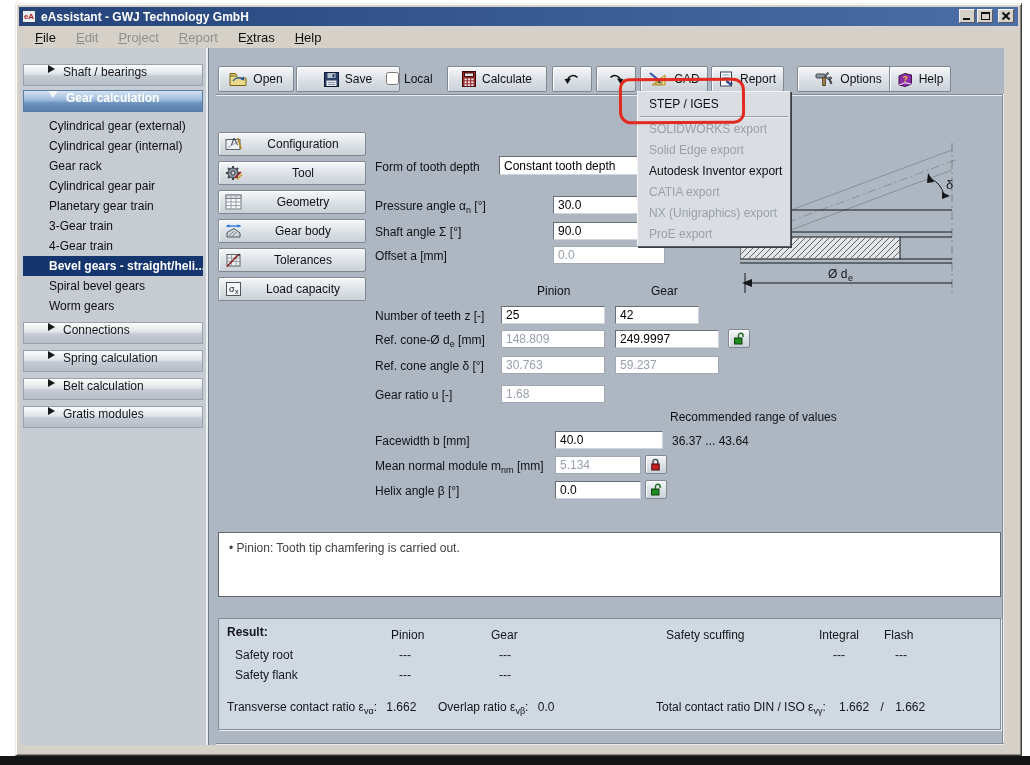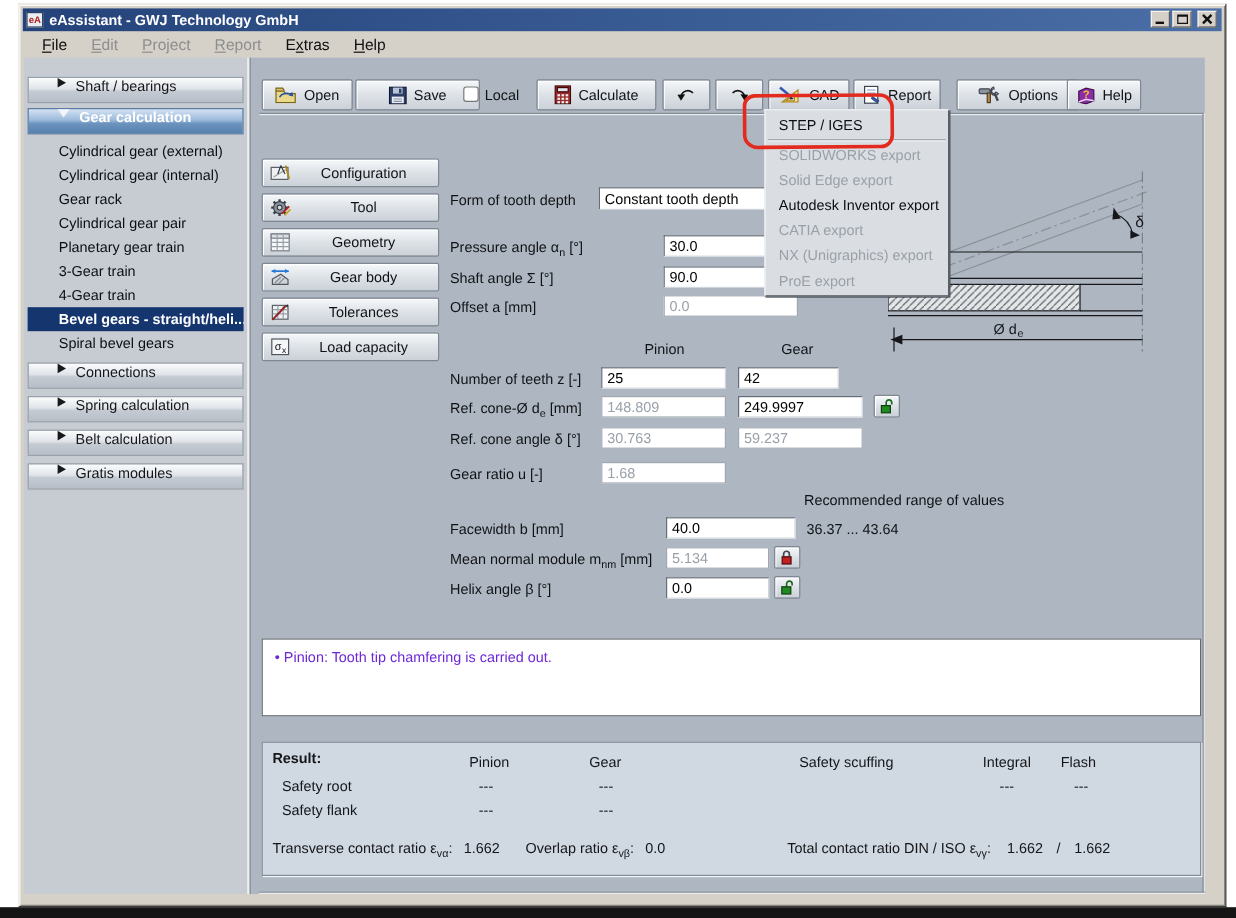--- a/index.html
+++ b/index.html
@@ -67,21 +67,21 @@
   .field { position:absolute; height:18px; background:#ffffff; border:1px solid; border-color:#666e78 #cfd5da #cfd5da #666e78;
            font-size:12px; color:#000; padding:0 3px 0 4px; font-family:"Liberation Sans",sans-serif; }
   .field.dis { border:1px solid #a0a8b1; color:#98a0a9; }
   .combo { position:absolute; height:19px; background:#ffffff; border:1px solid; border-color:#666e78 #cfd5da #cfd5da #666e78;
            font-size:12px; color:#000; padding:2px 0 0 4px; }
 
   .check { position:absolute; width:13px; height:13px; }
 
   
   .msgbox { position:absolute; left:218px; top:532px; width:783px; height:65px; background:#ffffff; border:1px solid #60676f; }
-  .msg-line { position:absolute; left:10px; top:8px; font-size:12px; color:#6d28d9; }
+  .msg-line { position:absolute; left:10px; top:8px; font-size:12px; color:#404040; }
   .result { position:absolute; left:218px; top:618px; width:783px; height:112px; background:#d0d8e1;
             border:1px solid #848c98; box-shadow:1px 1px 0 #eef2f6; }
   .rtxt { position:absolute; font-size:12px; color:#14161a; white-space:nowrap; }
   .rb { font-weight:bold; }
 
   
   .dropdown { position:absolute; left:637px; top:91px; width:154px; background:#dadee3; z-index:8;
               border:1px solid; border-color:#f2f4f6 #585f67 #585f67 #f2f4f6; box-shadow:1px 1px 0 #3a3f45; padding:1px; }
   .dd-item { height:22px; line-height:22px; padding-left:10px; font-size:12px; color:#0c0e12; white-space:nowrap; }
   .dd-item.small { height:21px; line-height:21px; }
@@ -139,20 +139,21 @@
     </div>
     <div class="sb-item">Cylindrical gear (external)</div>
     <div class="sb-item">Cylindrical gear (internal)</div>
     <div class="sb-item">Gear rack</div>
     <div class="sb-item">Cylindrical gear pair</div>
     <div class="sb-item">Planetary gear train</div>
     <div class="sb-item">3-Gear train</div>
     <div class="sb-item">4-Gear train</div>
     <div class="sb-item selected">Bevel gears - straight/heli...</div>
     <div class="sb-item">Spiral bevel gears</div>
+    <div class="sb-item">Worm gears</div>
     <div class="sb-header mt">
       <span class="arr-right"></span>
       <span>Connections</span>
     </div>
     <div class="sb-header mt">
       <span class="arr-right"></span>
       <span>Spring calculation</span>
     </div>
     <div class="sb-header mt">
       <span class="arr-right"></span>

